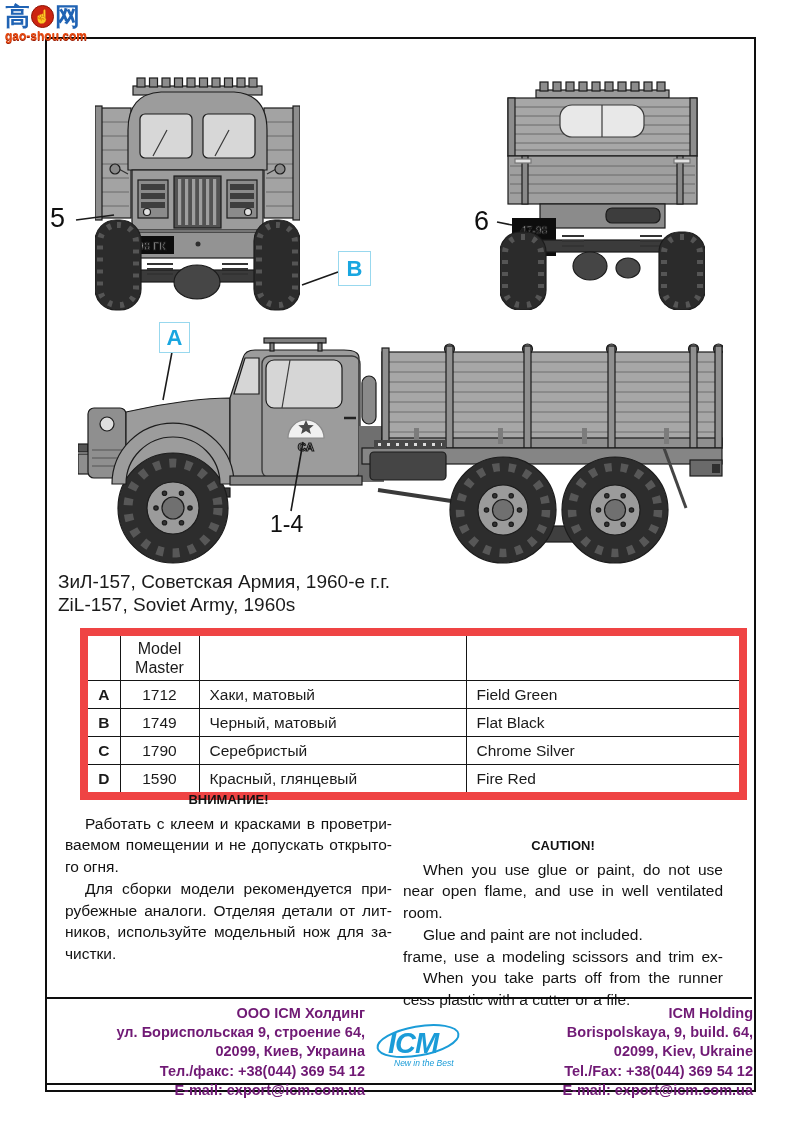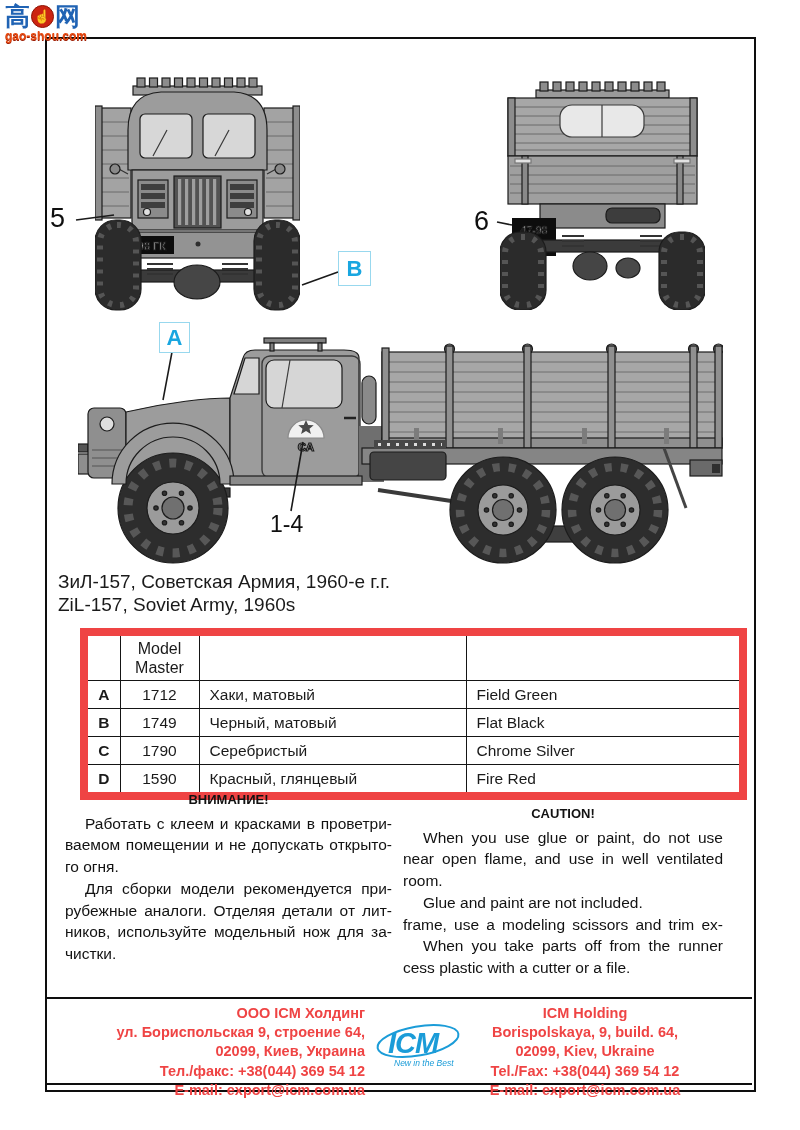--- a/index.html
+++ b/index.html
@@ -33,21 +33,21 @@
   td.c-name{padding-left:10px;}
   tr.hdr td{height:42px;text-align:center;font-size:16px;line-height:19px;}
   tr.data td{height:25px;}
   
   .warn-col{font-size:15.5px;line-height:21.7px;color:#121212;}
   .warn-head{font-weight:bold;font-size:13px;text-align:center;margin-bottom:2px;}
   .jst{text-align:justify;text-align-last:justify;}
   .ind{text-indent:20px;}
   
   .footer-line{background:#0e0e0e;height:2px;}
-  .addr{font-size:14.5px;font-weight:bold;line-height:19.2px;color:#ef4444;}
+  .addr{font-size:14.5px;font-weight:bold;line-height:19.2px;color:#701a75;}
   .leader{stroke:#1a1a1a;stroke-width:1.6;}
   svg text{font-family:"Liberation Sans", sans-serif;}
 </style>
 </head>
 <body>
 
 <div class="abs page-frame"></div>
 
 <div class="abs watermark">
   <div class="wm-row">
@@ -322,21 +322,21 @@
   <div class="warn-head">ВНИМАНИЕ!</div>
   <div class="jst ind">Работать с клеем и красками в проветри-</div>
   <div class="jst">ваемом помещении и не допускать открыто-</div>
   <div>го огня.</div>
   <div class="jst ind">Для сборки модели рекомендуется при-</div>
   <div class="jst">рубежные аналоги. Отделяя детали от лит-</div>
   <div class="jst">ников, используйте модельный нож для за-</div>
   <div>чистки.</div>
 </div>
 
-<div class="abs warn-col" style="left:403px;top:803px;width:320px;">
+<div class="abs warn-col" style="left:403px;top:835px;width:320px;">
   <div class="warn-head">CAUTION!</div>
   <div class="jst ind">When you use glue or paint, do not use</div>
   <div class="jst">near open flame, and use in well ventilated</div>
   <div>room.</div>
   <div class="ind">Glue and paint are not included.</div>
   <div class="jst">frame, use a modeling scissors and trim ex-</div>
   <div class="jst ind">When you take parts off from the runner</div>
   <div>cess plastic with a cutter or a file.</div>
 </div>
 
@@ -350,19 +350,19 @@
   <div>Тел./факс: +38(044) 369 54 12</div>
   <div>E-mail: export@icm.com.ua</div>
 </div>
 
 <svg class="abs" style="left:374px;top:1020px;" width="88" height="52" viewBox="0 0 88 52">
   <ellipse cx="44" cy="21" rx="41" ry="14.5" fill="none" stroke="#1b9cd8" stroke-width="2" transform="rotate(-10 44 21)"></ellipse>
   <text x="14" y="33" font-size="29" font-weight="bold" font-style="italic" fill="#1b9cd8" letter-spacing="-1">ICM</text>
   <text x="20" y="46" font-size="8.5" font-style="italic" fill="#1b9cd8" font-family="DejaVu Serif, serif">New in the Best</text>
 </svg>
 
-<div class="abs addr" style="left:440px;top:1004px;width:290px;text-align:center;">
+<div class="abs addr" style="left:463px;top:1004px;width:290px;text-align:right;">
   <div>ICM Holding</div>
   <div>Borispolskaya, 9, build. 64,</div>
   <div>02099, Kiev, Ukraine</div>
   <div>Tel./Fax: +38(044) 369 54 12</div>
   <div>E-mail: export@icm.com.ua</div>
 </div>
 
 </body></html>

